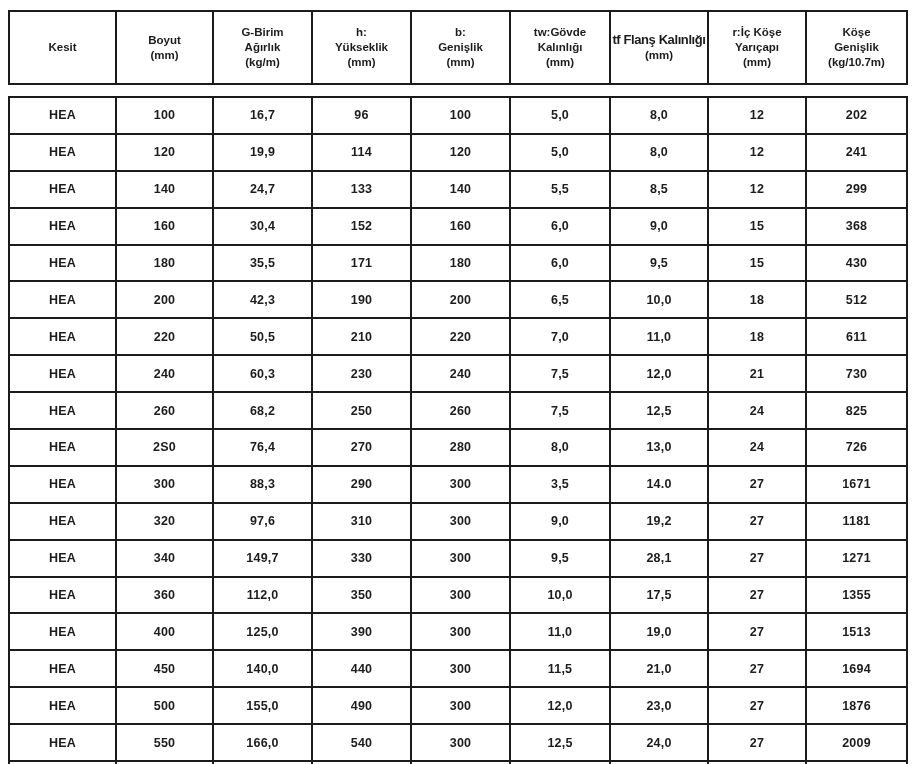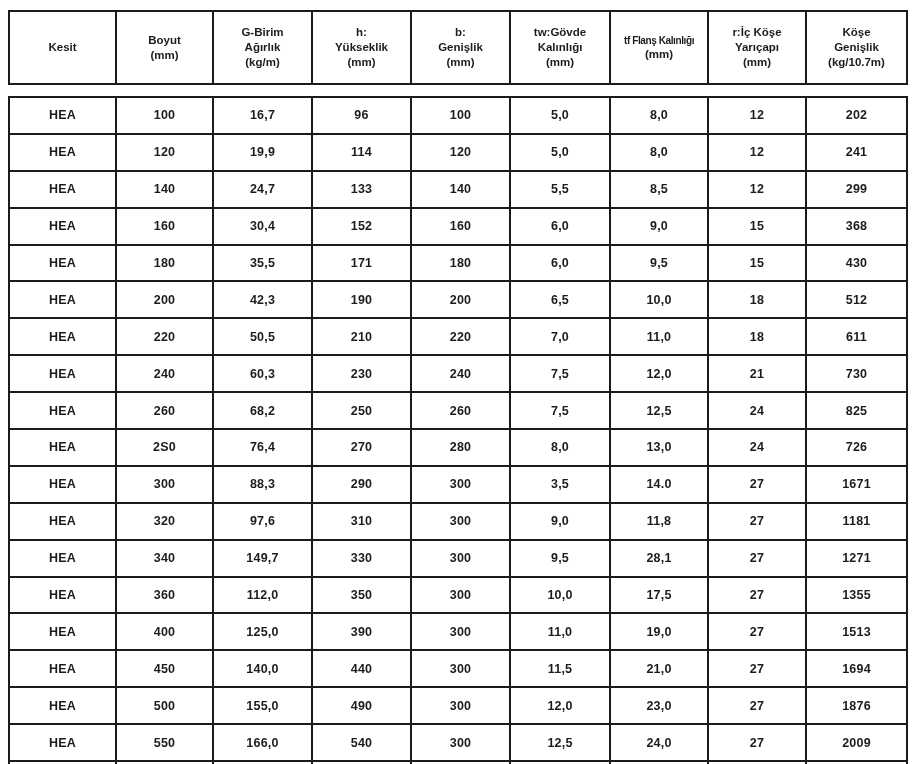--- a/index.html
+++ b/index.html
@@ -36,21 +36,21 @@
     height: 75px;
   }
   .hdr-table th {
     font-size: 11.5px;
     line-height: 1.3;
   }
   .hdr-table th .hline {
     white-space: nowrap;
   }
   .hdr-table th .hline.fit {
-    font-size: 10px;
+    font-size: 13px;
     letter-spacing: -0.4px;
   }
   .gap {
     height: 11px;
   }
   .body-table td {
     font-size: 12.5px;
     height: 34.9px;
     letter-spacing: 0.2px;
   }
@@ -255,21 +255,21 @@
           <td>27</td>
           <td>1671</td>
         </tr>
         <tr>
           <td>HEA</td>
           <td>320</td>
           <td>97,6</td>
           <td>310</td>
           <td>300</td>
           <td>9,0</td>
-          <td>11,8</td>
+          <td>19,2</td>
           <td>27</td>
           <td>1181</td>
         </tr>
         <tr>
           <td>HEA</td>
           <td>340</td>
           <td>149,7</td>
           <td>330</td>
           <td>300</td>
           <td>9,5</td>

